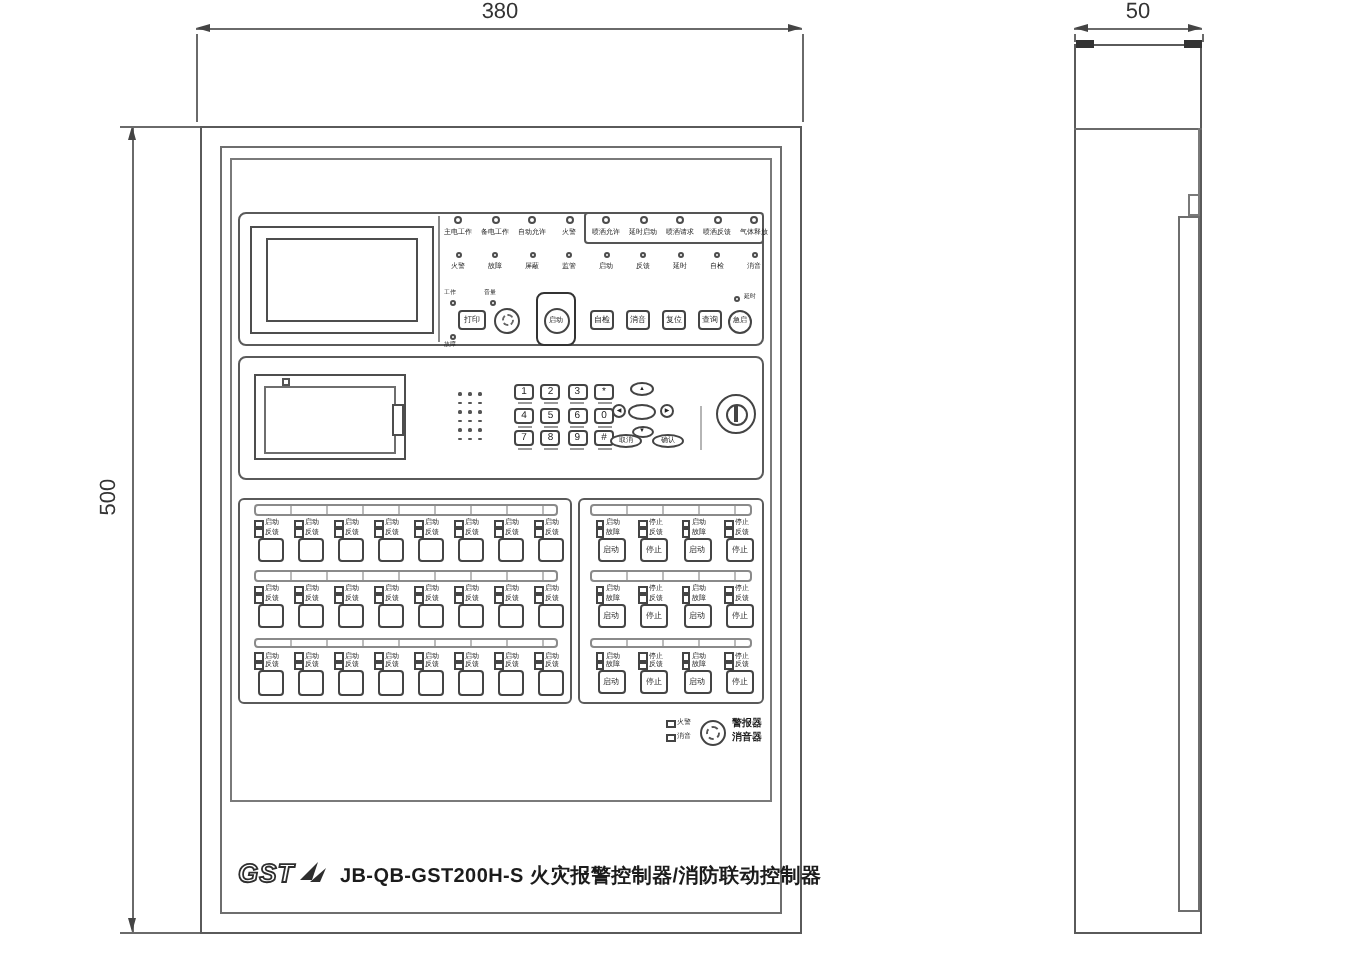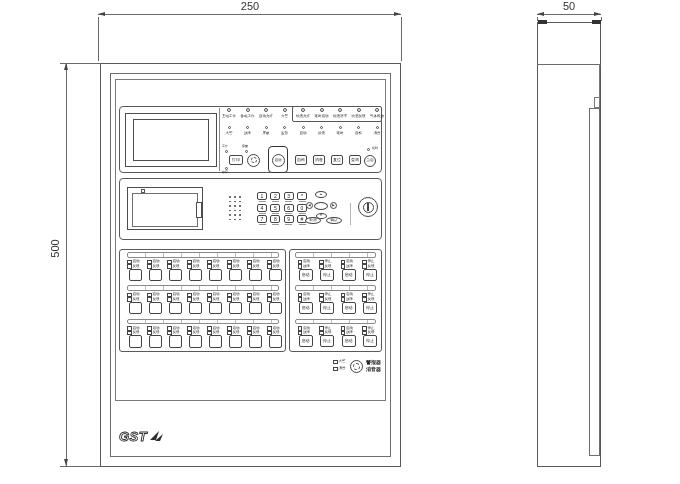--- a/index.html
+++ b/index.html
@@ -34,21 +34,21 @@
   #model-title{position:absolute;left:170px;top:431px;font-size:10px;font-weight:bold;
                letter-spacing:0.2px;color:#1c1c1c;white-space:nowrap;}
   #logo{position:absolute;left:119px;top:430px;font-size:13px;font-weight:bold;font-style:italic;
         color:#fff;-webkit-text-stroke:0.9px #2e2e2e;letter-spacing:0.5px;line-height:1;text-align:right;}
 </style>
 </head>
 <body>
 
 <div id="stage">
 
-  <div class="dimtxt" style="left:235px;top:1px;width:30px;">250</div>
+  <div class="dimtxt" style="left:235px;top:1px;width:30px;">380</div>
   <div class="ln" style="left:98px;top:14px;width:303px;height:1px;"></div>
   <div class="arr" style="left:98px;top:12px;border-width:2.5px 7px 2.5px 0;border-right-color:#444;"></div>
   <div class="arr" style="left:394px;top:12px;border-width:2.5px 0 2.5px 7px;border-left-color:#444;"></div>
   <div class="ln" style="left:98px;top:17px;width:1px;height:44px;"></div>
   <div class="ln" style="left:401px;top:17px;width:1px;height:44px;"></div>
 
   <div class="dimtxt" style="left:558px;top:1px;width:22px;">50</div>
   <div class="ln" style="left:537px;top:14px;width:64px;height:1px;"></div>
   <div class="arr" style="left:537px;top:12px;border-width:2.5px 7px 2.5px 0;border-right-color:#444;"></div>
   <div class="arr" style="left:594px;top:12px;border-width:2.5px 0 2.5px 7px;border-left-color:#444;"></div>
@@ -554,20 +554,21 @@
   <div class="abs" style="left:366px;top:359px;font-size:5px;font-weight:bold;line-height:1.3;color:#1c1c1c;">
     <div>警报器</div>
     <div>消音器</div>
   </div>
 
   <div id="logo"><span>GST</span></div>
   <svg class="abs" style="left:150px;top:431px;" width="13" height="11" viewBox="0 0 13 11">
     <polygon points="0,9 9,0 6,9" fill="#2e2e2e"></polygon>
     <polygon points="5,10 13,3 10,10" fill="#2e2e2e"></polygon>
   </svg>
+  <div id="model-title">JB-QB-GST200H-S 火灾报警控制器/消防联动控制器</div>
 
   <div class="box" style="left:537px;top:22px;width:64px;height:445px;"></div>
   <div class="ln" style="left:537px;top:64px;width:64px;height:1px;"></div>
   <div class="abs" style="left:538px;top:20px;width:9px;height:3.5px;background:#333;"></div>
   <div class="abs" style="left:592px;top:20px;width:9px;height:3.5px;background:#333;"></div>
   <div class="ln" style="left:599px;top:64px;width:1px;height:36px;background:#7a7a7a;"></div>
   <div class="box" style="left:594px;top:97px;width:6px;height:11px;border-color:#7a7a7a;"></div>
   <div class="box" style="left:589px;top:108px;width:11px;height:348px;border-color:#6e6e6e;"></div>
 
 </div>

